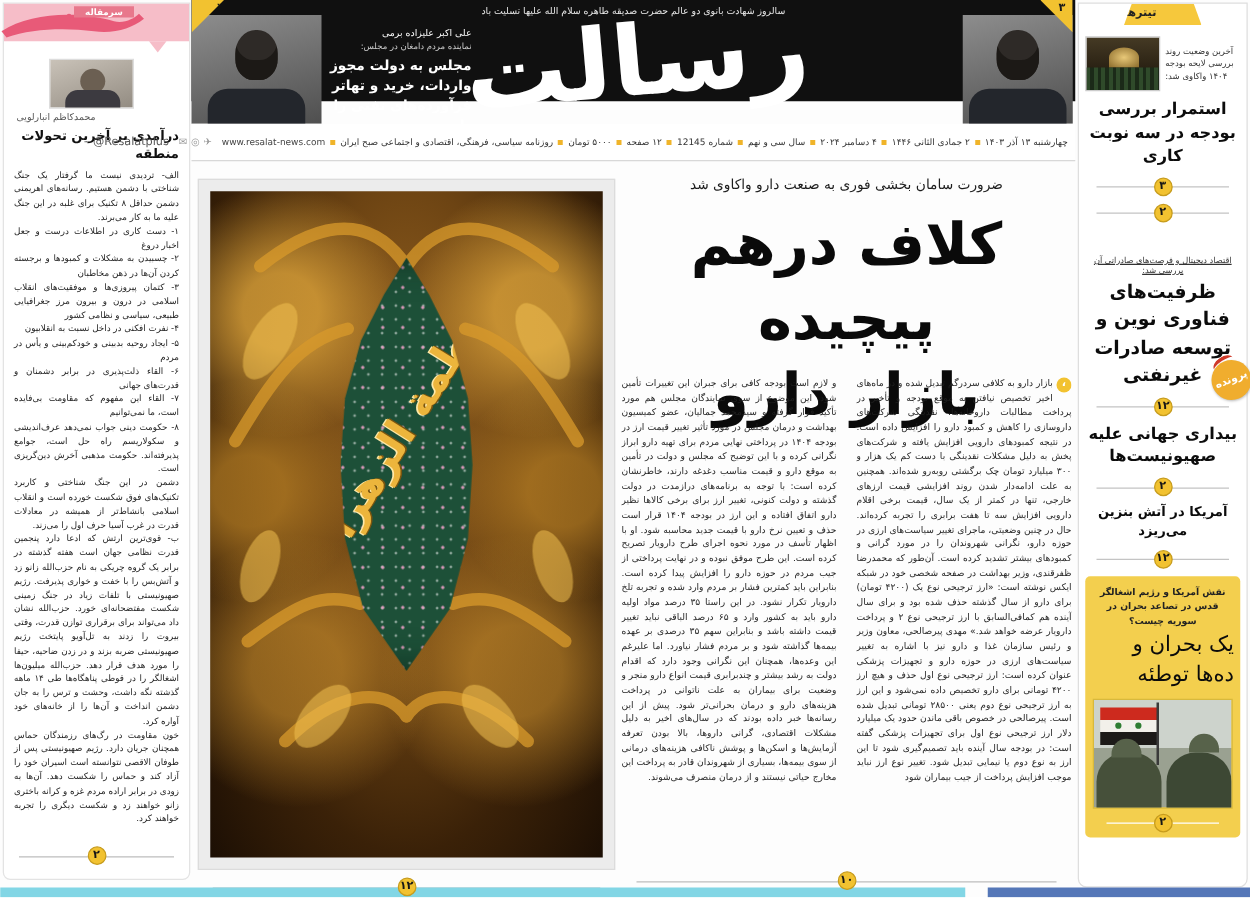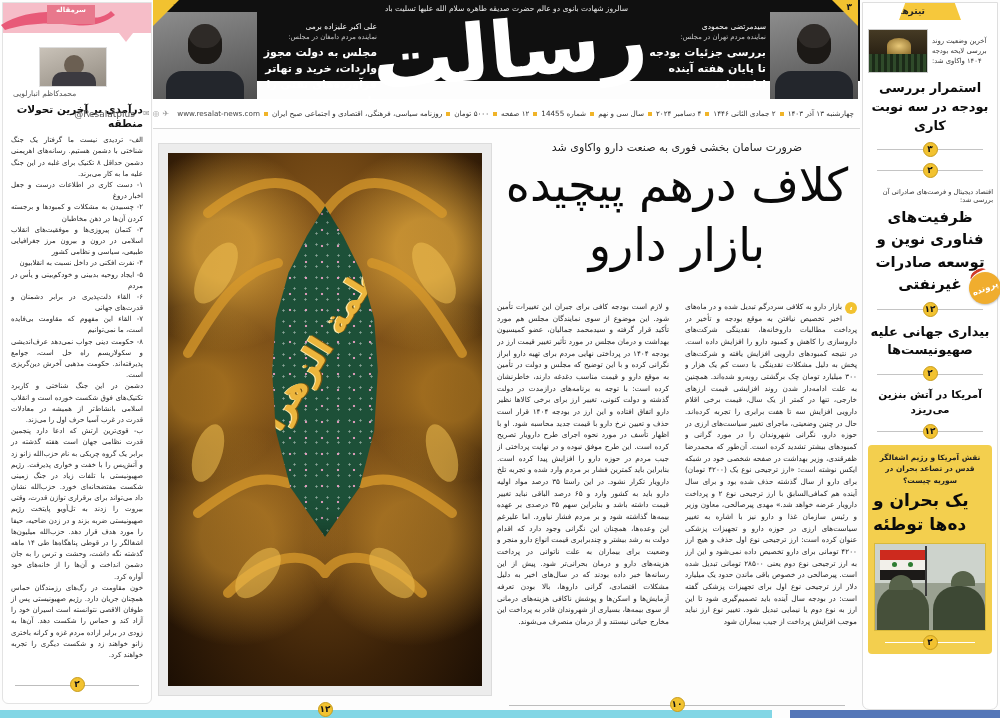--- a/index.html
+++ b/index.html
@@ -4,21 +4,21 @@
 <style>
   * { margin:0; padding:0; box-sizing:border-box; }
   html,body { background:#ffffff; }
   body { font-family:"DejaVu Sans", sans-serif; }
   .page { position:relative; width:1000px; height:718px; background:#fdfdfd; overflow:hidden; direction:rtl; }
 
   
   .editorial { position:absolute; left:2px; top:2px; width:150px; height:702px; background:#fff; border:1px solid #e3e3e3; border-radius:0 0 6px 6px; }
   .ed-banner { position:relative; height:30px; background:#f6bdc8; overflow:visible; }
   .ed-banner svg { position:absolute; left:-8px; top:4px; }
-  .ed-tag { position:absolute; top:2px; right:56px; background:#e8788c; color:#fff; font-size:7px; font-weight:bold; padding:1px 9px 10px; }
+  .ed-tag { position:absolute; top:2px; right:44px; background:#e8788c; color:#fff; font-size:7px; font-weight:bold; padding:1px 9px 0; }
   .ed-tail { position:absolute; top:30px; right:18px; width:0; height:0; border-left:7px solid transparent; border-right:7px solid transparent; border-top:9px solid #f6bdc8; }
   .ed-photo { position:relative; width:68px; height:40px; margin:14px auto 2px 36px; background:linear-gradient(160deg,#c9c2b8,#938c82); overflow:hidden; border:1px solid #ddd; }
   .ed-photo .head { position:absolute; left:24px; top:7px; width:20px; height:20px; border-radius:50%; background:#6b5f52; }
   .ed-photo .torso { position:absolute; left:12px; top:24px; width:44px; height:20px; border-radius:10px 10px 0 0; background:#3c3a40; }
   .ed-author { font-size:7.5px; color:#555; text-align:left; padding:0 8px 2px 10px; }
   .ed-title { font-size:10.5px; font-weight:bold; color:#111; padding:3px 8px 5px; text-align:right; line-height:1.3; }
   .ed-body { font-size:7px; line-height:1.6; color:#222; text-align:justify; padding:0 8px; white-space:pre-line; height:538px; overflow:hidden; }
   .col-foot { display:flex; align-items:center; justify-content:center; position:relative; margin-top:4px; }
   .col-foot .rule { position:absolute; left:12px; right:12px; top:50%; height:1px; background:#bdbdbd; }
   .page-badge { position:relative; z-index:2; width:15px; height:15px; border-radius:50%; background:#f2c230; border:1px solid #c79c1d; color:#161616; font-size:9px; font-weight:bold; line-height:13px; text-align:center; }
@@ -73,50 +73,50 @@
     border:0; box-shadow:inset 0 0 30px #0c2a1b;
   }
   .medallion .calligraphy { position:absolute; left:-18%; top:34%; width:136%; text-align:center; font-size:34px; font-weight:bold; color:#ecб53c; color:#ecb53c; transform:rotate(-58deg); text-shadow:1px 1px 0 #7a5510, -1px -1px 0 #ffe9a8; }
   .caption-band { position:absolute; left:0; right:0; bottom:0; height:66px; background:#000; display:flex; align-items:center; justify-content:center; }
   .caption-band span { color:#fff; font-weight:bold; font-size:26px; letter-spacing:-1px; }
   .center-foot { position:absolute; left:158px; top:698px; width:334px; }
 
   
   .main-story { position:absolute; left:497px; top:141px; width:360px; height:569px; }
   .ms-kicker { text-align:center; font-size:11px; color:#1c1c1c; font-weight:500; }
-  .ms-headline { text-align:center; font-weight:normal; color:#0a0a0a; line-height:1.3; margin-top:2px; }
+  .ms-headline { text-align:center; font-weight:bold; color:#0a0a0a; line-height:1.3; margin-top:12px; }
   .ms-headline .l1 { font-size:46px; display:block; letter-spacing:-2px; }
   .ms-headline .l2 { font-size:46px; display:block; letter-spacing:-2px; }
   .ms-body { position:absolute; top:160px; left:0; width:360px; height:382px; overflow:hidden; }
   .ms-col { position:absolute; top:0; width:172px; height:382px; font-size:7.3px; line-height:1.6; text-align:justify; color:#1f1f1f; overflow:hidden; }
   .ms-col.c1 { left:188px; }
   .ms-col.c2 { left:0; }
   .lead-icon { float:right; width:12px; height:12px; border-radius:50%; background:#f2c230; color:#fff; font-size:9px; line-height:11px; text-align:center; font-weight:bold; margin-left:3px; margin-top:1px; }
   .ms-foot { position:absolute; left:0; top:552px; width:360px; }
 
   
   .sidebar { position:absolute; left:862px; top:2px; width:136px; height:708px; background:#fff; border:1px solid #dedede; border-radius:0 0 7px 7px; }
   .sb-tag { position:absolute; top:0; right:36px; width:62px; height:17px; background:#f6c83c; clip-path:polygon(10% 0,90% 0,100% 100%,0 100%); color:#222; font-size:9px; font-weight:bold; text-align:left; line-height:17px; }
   .sb-item1 { display:flex; gap:4px; margin:26px 5px 0; align-items:center; }
   .sb-kicker { font-size:6.8px; color:#333; text-align:left; line-height:1.5; flex:1; }
   .sb-thumb { width:60px; height:44px; background:linear-gradient(#453a24,#171008); position:relative; overflow:hidden; flex:0 0 auto; border:1px solid #ccc; }
   .sb-thumb .dome { position:absolute; left:18px; top:8px; width:24px; height:16px; border-radius:50% 50% 0 0; background:radial-gradient(#e8c878,#8a6a2a); }
   .sb-thumb .seats { position:absolute; left:0; right:0; bottom:0; height:18px; background:repeating-linear-gradient(90deg,#2f4a2a 0 3px,#1b2a18 3px 6px); }
   .sb-head { font-size:13px; font-weight:bold; color:#0c0c0c; text-align:center; line-height:1.45; padding:0 6px; letter-spacing:-0.5px; }
   .sb-head.h1 { margin-top:6px; }
   .sb-head.big { font-size:15px; line-height:1.5; }
-  .sb-kicker-c { font-size:6.6px; color:#333; margin:10px 4px 2px; }
+  .sb-kicker-c { font-size:6.6px; color:#333; text-align:center; margin:26px 4px 2px;text-decoration:underline; }
   .sb-div { display:flex; align-items:center; justify-content:center; position:relative; margin:6px 0; }
   .sb-div .rule { position:absolute; left:14px; right:14px; top:50%; height:1px; background:#c4c4c4; }
   .sb-item3 { position:relative; }
   .dossier-badge { position:absolute; right:-4px; top:84px; width:32px; height:32px; border-radius:50%; background:#f0ad2e; color:#fff; font-size:8.5px; font-weight:bold; display:flex; align-items:center; justify-content:center; transform:rotate(-22deg); box-shadow:0 1px 2px rgba(0,0,0,.25); }
   .dossier-badge::before { content:""; position:absolute; top:-4px; left:6px; width:18px; height:8px; border-radius:50%; border-top:3px solid #cf3a2a; transform:rotate(-12deg); }
   .sb-yellow { margin:0 5px 0; background:#f3cf4e; border-radius:4px; padding:7px 5px 4px; }
   .sb-yellow .yk { font-size:7.4px; font-weight:bold; color:#222; text-align:center; line-height:1.55; }
-  .sb-yellow .yh { font-size:17px; font-weight:bold; color:#0b0b0b; text-align:left; line-height:1.4; margin:3px 0 6px; letter-spacing:-0.5px; }
+  .sb-yellow .yh { font-size:17px; font-weight:normal; color:#0b0b0b; text-align:right; line-height:1.4; margin:3px 0 6px; letter-spacing:-0.5px; }
   .war-photo { position:relative; width:112px; height:88px; margin:0 auto; background:linear-gradient(#cdd3cc 0 45%,#9aa191 45% 100%); overflow:hidden; border:1px solid #d8b93c; }
   .war-photo .flag { position:absolute; left:5px; top:6px; width:46px; height:30px; background:linear-gradient(#cd2a1e 0 33%,#f2f0ea 33% 66%,#1c1a18 66% 100%); }
   .war-photo .flag i { position:absolute; top:12px; width:5px; height:5px; background:#2e7d32; border-radius:50%; }
   .war-photo .flag i.s1 { left:12px; } .war-photo .flag i.s2 { left:28px; }
   .war-photo .pole { position:absolute; left:50px; top:2px; width:2px; height:50px; background:#3a3a3a; }
   .war-photo .sold { position:absolute; bottom:-8px; width:52px; height:52px; border-radius:45% 45% 0 0; background:#46503a; }
   .war-photo .sold.a { left:2px; } .war-photo .sold.b { right:0; background:#3d4834; }
   .war-photo .helm { position:absolute; width:24px; height:15px; border-radius:12px 12px 0 0; background:#57624a; }
   .war-photo .helm.a { left:14px; bottom:40px; } .war-photo .helm.b { right:10px; bottom:44px; }
   .sb-yellow .col-foot .rule { background:#fff; }
@@ -175,42 +175,37 @@
     <div class="mh-text lft">
       <div class="mh-name">علی اکبر علیزاده برمی</div>
       <div class="mh-role">نماینده مردم دامغان در مجلس:</div>
       <div class="mh-quote">مجلس به دولت مجوز واردات، خرید و تهاتر فرآورده‌های نفتی را داد</div>
     </div>
 
     <div class="logo">
       <span>رسالت</span>
     </div>
 
-    <div class="mh-text rgt">
-      <div class="mh-name">سیدمرتضی محمودی</div>
-      <div class="mh-role">نماینده مردم تهران در مجلس:</div>
-      <div class="mh-quote">بررسی جزئیات بودجه تا پایان هفته آینده ادامه دارد</div>
-    </div>
     <div class="mh-photo rgt">
       <div class="head"></div>
         <div class="torso"></div>
     </div>
     <div class="corner-badge tr">۳</div>
   </header>
 
   <div class="dateline">
     <span>چهارشنبه ۱۳ آذر ۱۴۰۳</span>
       <span class="sep"></span>
     <span>۲ جمادی الثانی ۱۴۴۶</span>
       <span class="sep"></span>
     <span>۴ دسامبر ۲۰۲۴</span>
       <span class="sep"></span>
     <span>سال سی و نهم</span>
       <span class="sep"></span>
-    <span>شماره 14455</span>
+    <span>شماره 12145</span>
       <span class="sep"></span>
     <span>۱۲ صفحه</span>
       <span class="sep"></span>
     <span>۵۰۰۰ تومان</span>
       <span class="sep"></span>
     <span>روزنامه سیاسی، فرهنگی، اقتصادی و اجتماعی صبح ایران</span>
       <span class="sep"></span>
     <span class="dl-url">www.resalat-news.com</span>
     <span class="social">
       <span>✈</span>

